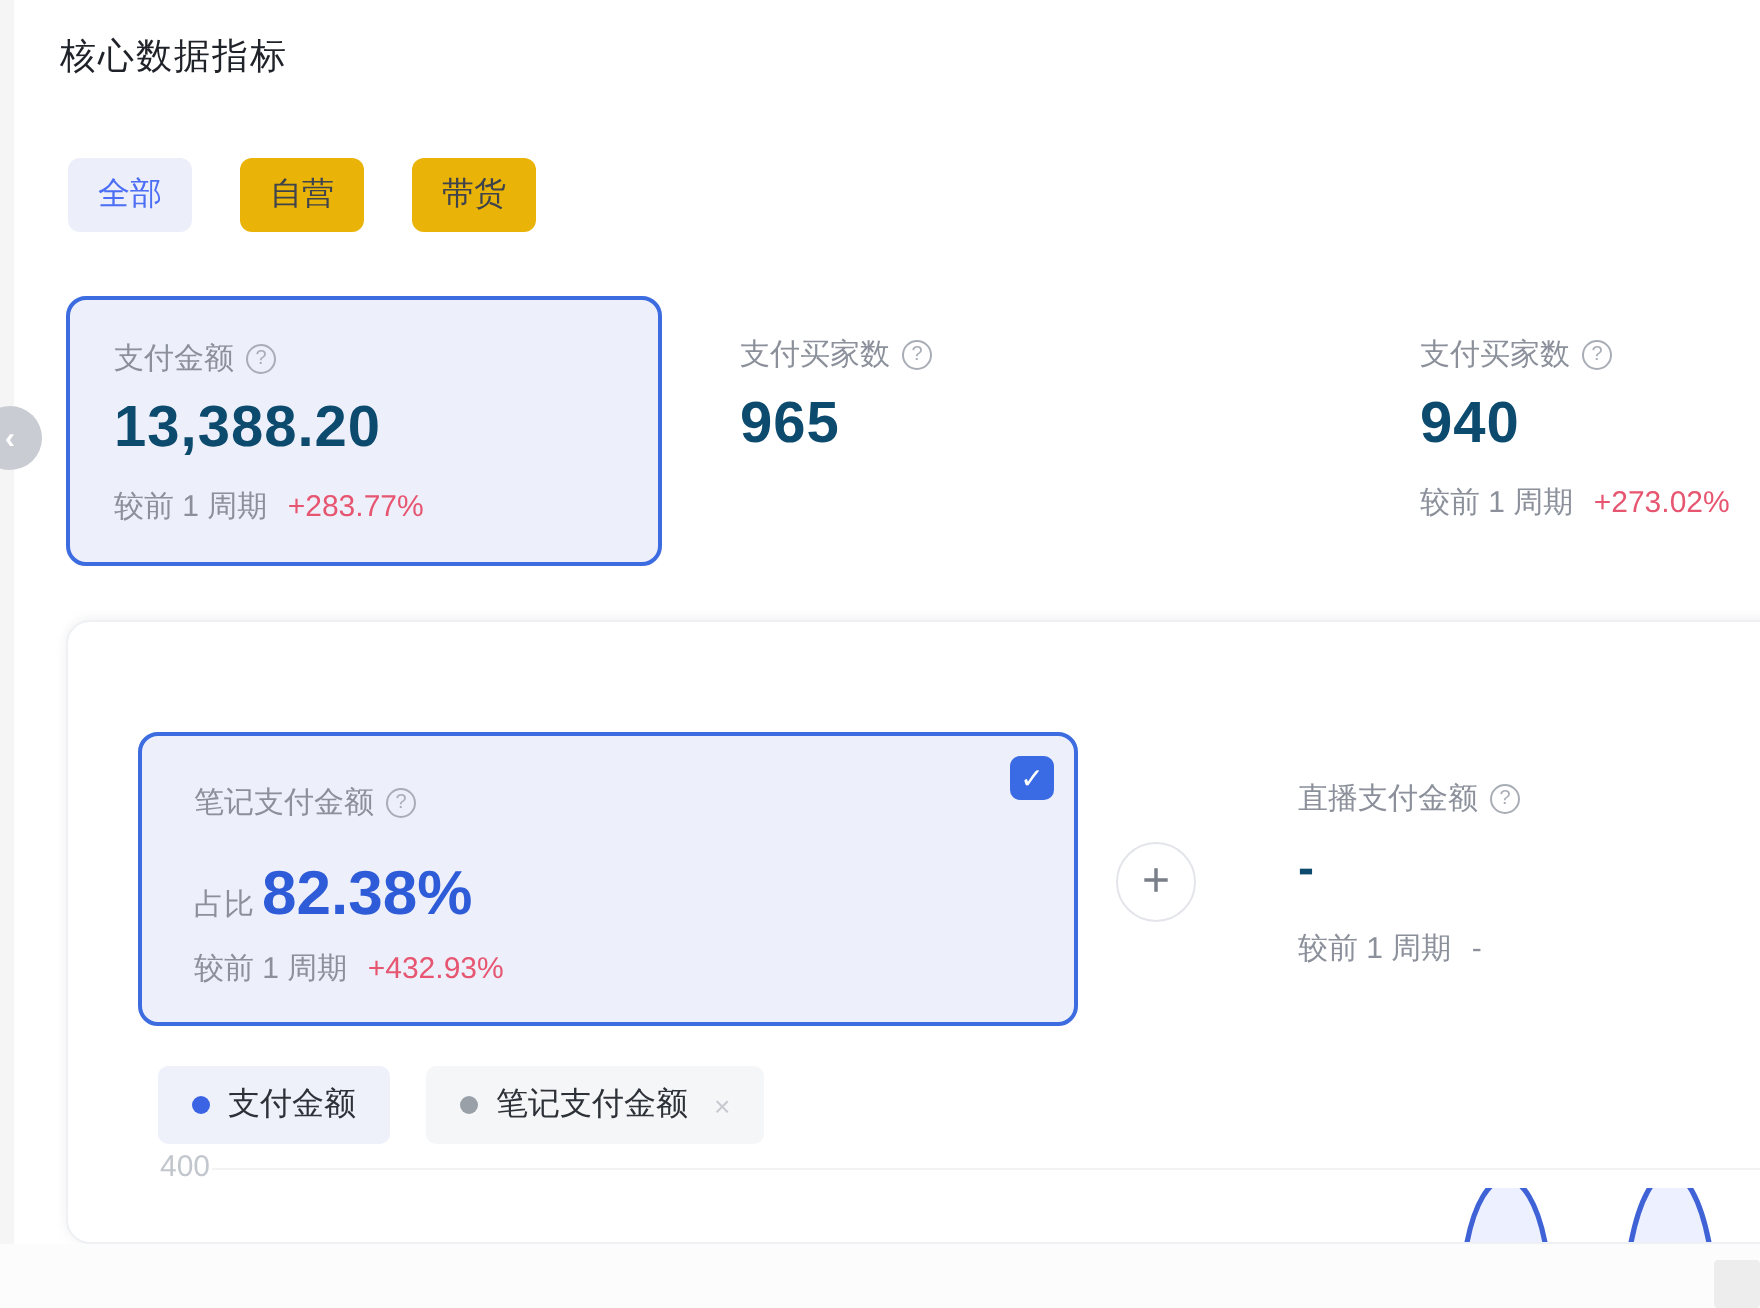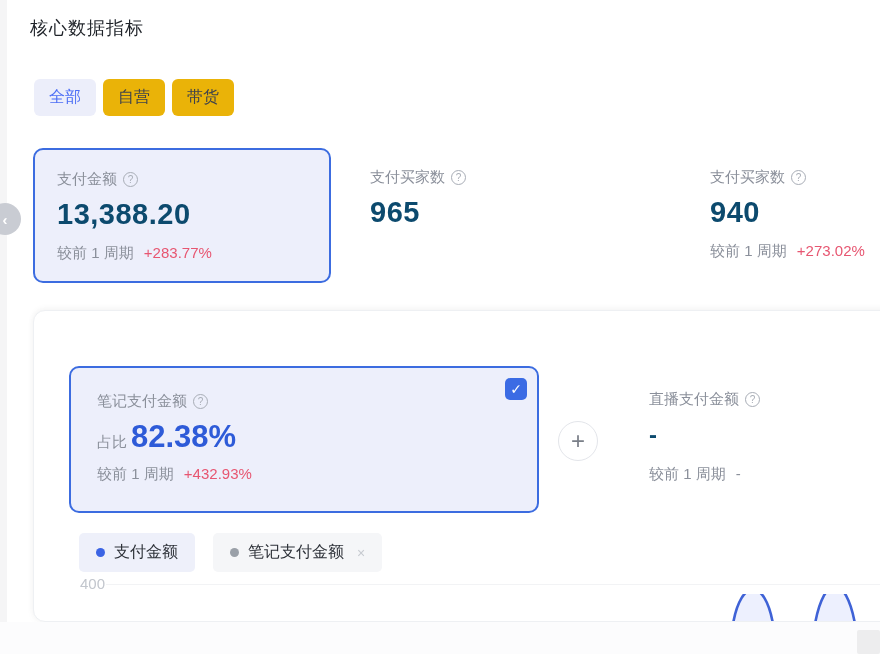--- a/index.html
+++ b/index.html
@@ -5,21 +5,21 @@
   html,body{margin:0;padding:0;}
   body{
     width:880px;height:654px;position:relative;overflow:hidden;
     background:#ffffff;
     font-family:"Liberation Sans","DejaVu Sans",sans-serif;
     color:#17191f;
   }
   .left-strip{position:absolute;left:0;top:0;width:7px;height:654px;background:#f5f5f6;}
   .page-title{position:absolute;left:30px;top:16px;font-size:18px;font-weight:400;color:#1f2329;letter-spacing:1px;}
   
-  .tabs{position:absolute;left:34px;top:79px;display:flex;gap:7px;}
+  .tabs{position:absolute;left:34px;top:79px;display:flex;gap:24px;}
   .tab{display:inline-flex;align-items:center;justify-content:center;
     padding:8px 15px;border-radius:6px;font-size:16px;cursor:pointer;
     background:#eab308;color:#3f434c;}
   .tab.active{background:#eceefa;color:#4c6ef5;}
   
   .carousel-prev{position:absolute;left:-11px;top:203px;width:32px;height:32px;border-radius:50%;
     background:#c9ccd3;color:#ffffff;display:flex;align-items:center;justify-content:center;
     font-size:15px;font-weight:700;}
   
   .card{position:absolute;top:148px;height:135px;border-radius:10px;box-sizing:border-box;padding:20px 22px;}
@@ -33,21 +33,21 @@
   
   .panel{position:absolute;left:33px;top:310px;width:862px;height:312px;background:#ffffff;
     border:1px solid #eef0f3;border-radius:12px;box-shadow:0 -2px 6px rgba(0,0,0,0.04),0 2px 8px rgba(0,0,0,0.03);
     box-sizing:border-box;}
   .subcard{position:absolute;left:35px;top:55px;width:470px;height:147px;border-radius:10px;
     box-sizing:border-box;padding:24px 26px;border:2px solid #3c6ce0;background:#edeffb;}
   .subcard .checkbox{position:absolute;top:10px;right:10px;width:22px;height:22px;border-radius:5px;
     background:#3b6be4;color:#ffffff;display:flex;align-items:center;justify-content:center;font-size:14px;}
   .sub-value-row{display:flex;align-items:flex-end;justify-content:space-between;margin-top:8px;}
   .sub-value{font-size:28px;font-weight:700;color:#141414;}
-  .ratio{display:flex;align-items:baseline;gap:4px;}
+  .ratio{display:flex;align-items:baseline;gap:4px;margin-top:10px;}
   .ratio-label{font-size:15px;color:#8b909b;}
   .ratio-value{font-size:31px;font-weight:700;color:#2e5bd8;}
   .plus-btn{position:absolute;left:524px;top:110px;width:38px;height:38px;border-radius:50%;
     border:1.5px solid #e3e5ea;background:#ffffff;color:#7a7f88;font-size:24px;font-weight:300;
     display:flex;align-items:center;justify-content:center;line-height:1;}
   .subcard-plain{position:absolute;left:615px;top:79px;width:240px;}
   .subcard-plain .card-value{margin-top:12px;font-size:24px;}
   .subcard-plain .card-compare{margin-top:16px;}
   
   .legend{position:absolute;left:45px;top:222px;display:flex;gap:18px;}

